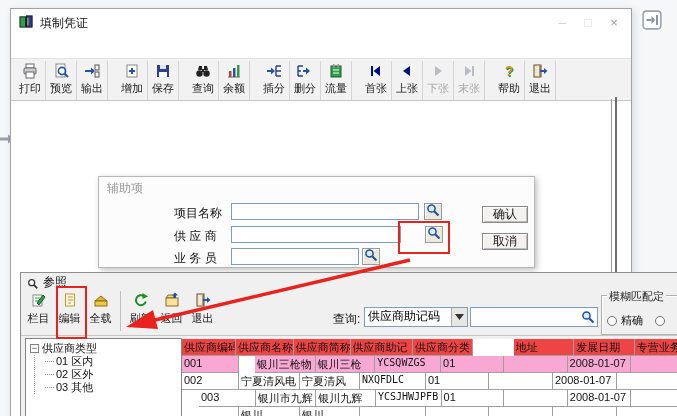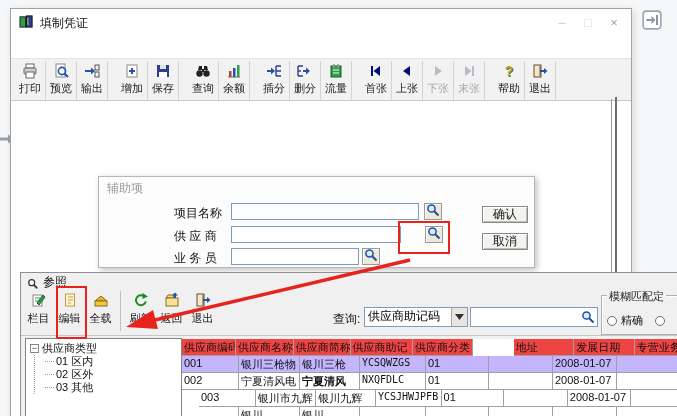--- a/index.html
+++ b/index.html
@@ -73,21 +73,21 @@
   .titem{font-size:11px;color:#111;height:13px;line-height:13px;white-space:nowrap;display:flex;align-items:center;}
   .minusbox{width:9px;height:9px;border:1px solid #848484;font-size:9px;line-height:7px;text-align:center;margin-right:3px;background:#fff;color:#333;}
   .tguide{width:9px;height:1px;border-bottom:1px dotted #9a9a9a;margin:0 2px 0 4px;}
   .tchild{padding-left:6px;border-left:1px dotted #9a9a9a;margin-left:4px;}
   
   #reftable{position:absolute;left:161px;top:66px;width:519px;background:#fff;overflow:hidden;}
   .trow{display:flex;height:17px;}
   .tcell{border-right:1px solid #9f9f9f;border-bottom:1px solid #9f9f9f;font-size:11px;padding:1px 2px;
          white-space:nowrap;overflow:hidden;color:#111;}
   .thead .tcell{background:#ef4444;}
-  .trow.sel .tcell{background:#c4b5fd;}
+  .trow.sel .tcell{background:#f9a8d4;}
   .mono{font-family:"DejaVu Sans Mono",monospace;font-size:10px;}
   
   .redbox{border:2px solid #e8231d;z-index:9;background:transparent;}
   #arrowsvg{left:0;top:0;width:677px;height:416px;z-index:10;pointer-events:none;}
 </style>
 </head>
 <body>
 
 <div id="stage">
 
@@ -423,32 +423,32 @@
           <div class="tcell" style="width:61px;">供应商名称</div>
           <div class="tcell" style="width:60px;">供应商简称</div>
           <div class="tcell" style="width:66px;">供应商助记</div>
           <div class="tcell" style="width:63px;">供应商分类</div>
           <div class="tcell" style="width:64px;margin-left:41px;">地址</div>
           <div class="tcell" style="width:64px;">发展日期</div>
           <div class="tcell" style="width:70px;">专营业务</div>
         </div>
         <div class="trow sel">
           <div class="tcell" style="width:57px;">001</div>
-          <div class="tcell" style="width:61px;">银川三枪物</div>
+          <div class="tcell" style="width:61px;margin-left:16px;">银川三枪物</div>
           <div class="tcell" style="width:60px;">银川三枪</div>
           <div class="tcell mono" style="width:66px;">YCSQWZGS</div>
           <div class="tcell" style="width:63px;">01</div>
           <div class="tcell" style="width:64px;"></div>
           <div class="tcell" style="width:64px;">2008-01-07</div>
           <div class="tcell" style="width:70px;"></div>
         </div>
         <div class="trow">
           <div class="tcell" style="width:57px;">002</div>
           <div class="tcell" style="width:61px;">宁夏清风电</div>
-          <div class="tcell" style="width:60px;font-weight:bold;">宁夏清风</div>
+          <div class="tcell" style="width:60px;">宁夏清风</div>
           <div class="tcell mono" style="width:66px;">NXQFDLC</div>
           <div class="tcell" style="width:63px;">01</div>
           <div class="tcell" style="width:64px;"></div>
           <div class="tcell" style="width:64px;">2008-01-07</div>
           <div class="tcell" style="width:70px;"></div>
         </div>
         <div class="trow">
           <div class="tcell" style="width:57px;margin-left:17px;">003</div>
           <div class="tcell" style="width:61px;">银川市九辉</div>
           <div class="tcell" style="width:60px;">银川九辉</div>

